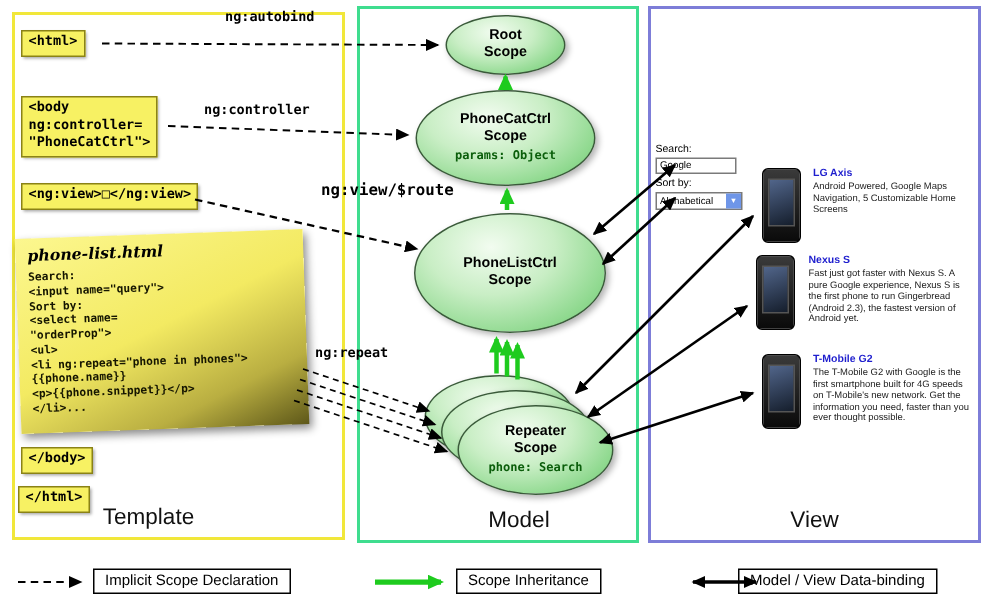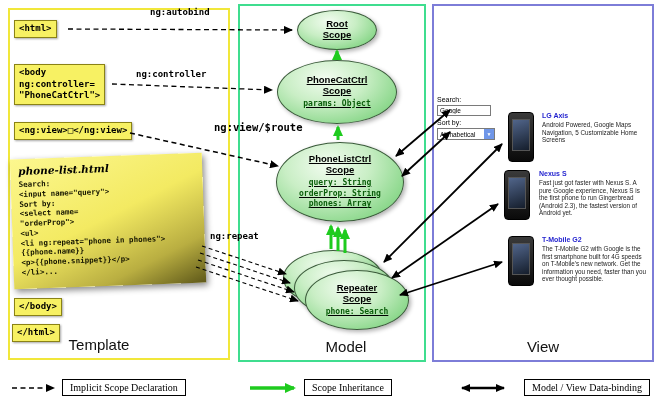--- a/index.html
+++ b/index.html
@@ -25,21 +25,21 @@
     background:linear-gradient(155deg,#fcf78f 0%,#f3ea62 48%,#b9ae41 78%,#5e5819 100%);
     box-shadow:2px 3px 6px rgba(0,0,0,.45);
   }
   .note-title { font:bold italic 10.5px "DejaVu Serif", serif; color:#000; margin-bottom:3px; }
   .note-code { font:bold 7.5px "DejaVu Sans Mono", monospace; line-height:1.3; color:#151500; white-space:pre; }
 
   .scope {
     position:absolute; z-index:4; border-radius:50%; border:1px solid #3a5a3a;
     background:radial-gradient(ellipse at 40% 28%, #f2fcf0 0%, #c9eec5 40%, #8fd98f 75%, #67bd6e 100%);
     box-shadow:2px 2px 4px rgba(0,0,0,.3);
-    display:flex; flex-direction:column; align-items:center; justify-content:center; text-align:center;text-decoration:underline;
+    display:flex; flex-direction:column; align-items:center; justify-content:center; text-align:center;
   }
   .scope-title { font:bold 9.5px "Liberation Sans", sans-serif; line-height:1.15; color:#000; white-space:pre-line; }
   .scope-props { font:bold 8px "DejaVu Sans Mono", monospace; color:#0b5e0b; line-height:1.35; margin-top:2px; white-space:pre-line; }
 
   .arrow-label { position:absolute; z-index:6; font:bold 9px "DejaVu Sans Mono", monospace; color:#000; }
   .arrow-label.big { font-size:10.5px; }
 
   #arrows { position:absolute; left:0; top:0; z-index:5; pointer-events:none; }
 
   .small-label { position:absolute; z-index:4; font-size:7px; color:#000; }
@@ -57,21 +57,21 @@
     display:flex; align-items:center; justify-content:center;
   }
   .phone-img { position:absolute; z-index:4; width:26px; height:50px; border-radius:4px;
     background:linear-gradient(#3a3a3a,#0a0a0a); border:1px solid #000; }
   .phone-img .screen { margin:6px 3px 0; height:32px; background:linear-gradient(160deg,#51658a,#151e2c); border:1px solid #555; }
   .phone-name { position:absolute; z-index:4; font:bold 7px "Liberation Sans", sans-serif; color:#1f1fce; cursor:pointer; }
   .phone-desc { position:absolute; z-index:4; width:108px; font-size:6.3px; line-height:1.2; color:#222; }
 
   .legend-box {
     position:absolute; z-index:4; top:379px; border:1px solid #000; background:#fff;
-    font-size:10px; padding:2px 7px; white-space:nowrap; color:#000;font-family:Liberation Serif, serif;
+    font-size:10px; padding:2px 7px; white-space:nowrap; color:#000;
   }
 </style>
 </head>
 <body>
 
 <div id="stage">
 
   <div id="template-box" class="colbox"></div>
   <div id="model-box" class="colbox"></div>
   <div id="view-box" class="colbox"></div>
@@ -110,23 +110,20 @@
 
   <div class="scope" style="left:277px;top:60px;width:120px;height:64px;">
     <div class="scope-title">PhoneCatCtrl
 Scope</div>
     <div class="scope-props">params: Object</div>
   </div>
 
   <div class="scope" style="left:276px;top:142px;width:128px;height:80px;">
     <div class="scope-title">PhoneListCtrl
 Scope</div>
-    <div class="scope-props">query: String
-orderProp: String
-phones: Array</div>
   </div>
 
   <div class="scope" style="left:283px;top:250px;width:100px;height:56px;"></div>
   <div class="scope" style="left:294px;top:260px;width:100px;height:56px;"></div>
   <div class="scope" style="left:305px;top:270px;width:104px;height:60px;">
     <div class="scope-title">Repeater
 Scope</div>
     <div class="scope-props">phone: Search</div>
   </div>
 
@@ -156,21 +153,21 @@
   <div class="phone-desc" style="left:539px;top:179px;">Fast just got faster with Nexus S. A pure Google experience, Nexus S is the first phone to run Gingerbread (Android 2.3), the fastest version of Android yet.</div>
 
   <div class="phone-img" style="left:508px;top:236px;">
       <div class="screen"></div>
     </div>
   <div class="phone-name" style="left:542px;top:236px;">T-Mobile G2</div>
   <div class="phone-desc" style="left:542px;top:245px;">The T-Mobile G2 with Google is the first smartphone built for 4G speeds on T-Mobile's new network. Get the information you need, faster than you ever thought possible.</div>
 
   <div class="legend-box" style="left:62px;">Implicit Scope Declaration</div>
   <div class="legend-box" style="left:304px;">Scope Inheritance</div>
-  <div class="legend-box" style="left:524px;">Model / View Data-binding</div>
+  <div class="legend-box" style="left:492px;">Model / View Data-binding</div>
 
   <svg id="arrows" width="660" height="405">
     <defs>
       <marker id="ab" markerUnits="userSpaceOnUse" markerWidth="10" markerHeight="8" refX="8" refY="4" orient="auto">
         <path d="M0,0 L9,4 L0,8 z" fill="#000"></path>
       </marker>
       <marker id="abr" markerUnits="userSpaceOnUse" markerWidth="10" markerHeight="8" refX="8" refY="4" orient="auto-start-reverse">
         <path d="M0,0 L9,4 L0,8 z" fill="#000"></path>
       </marker>
       <marker id="ag" markerUnits="userSpaceOnUse" markerWidth="12" markerHeight="10" refX="9" refY="5" orient="auto">

